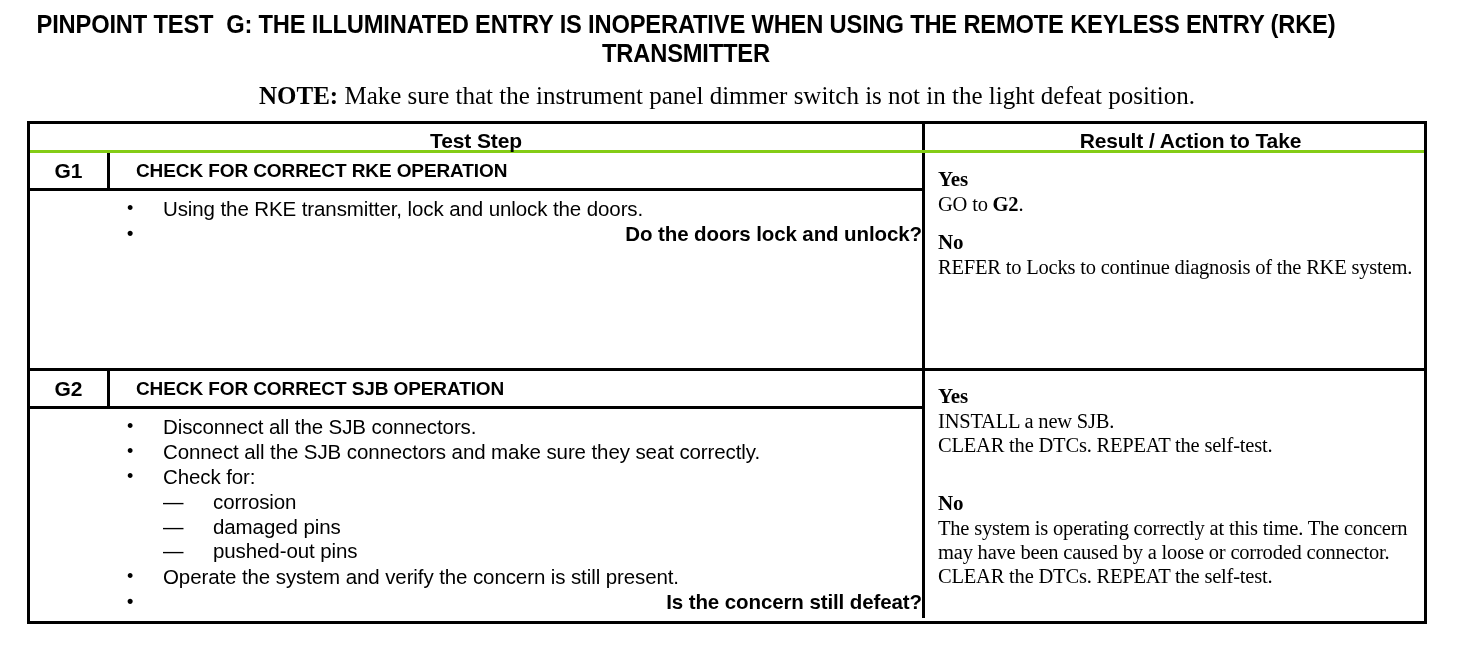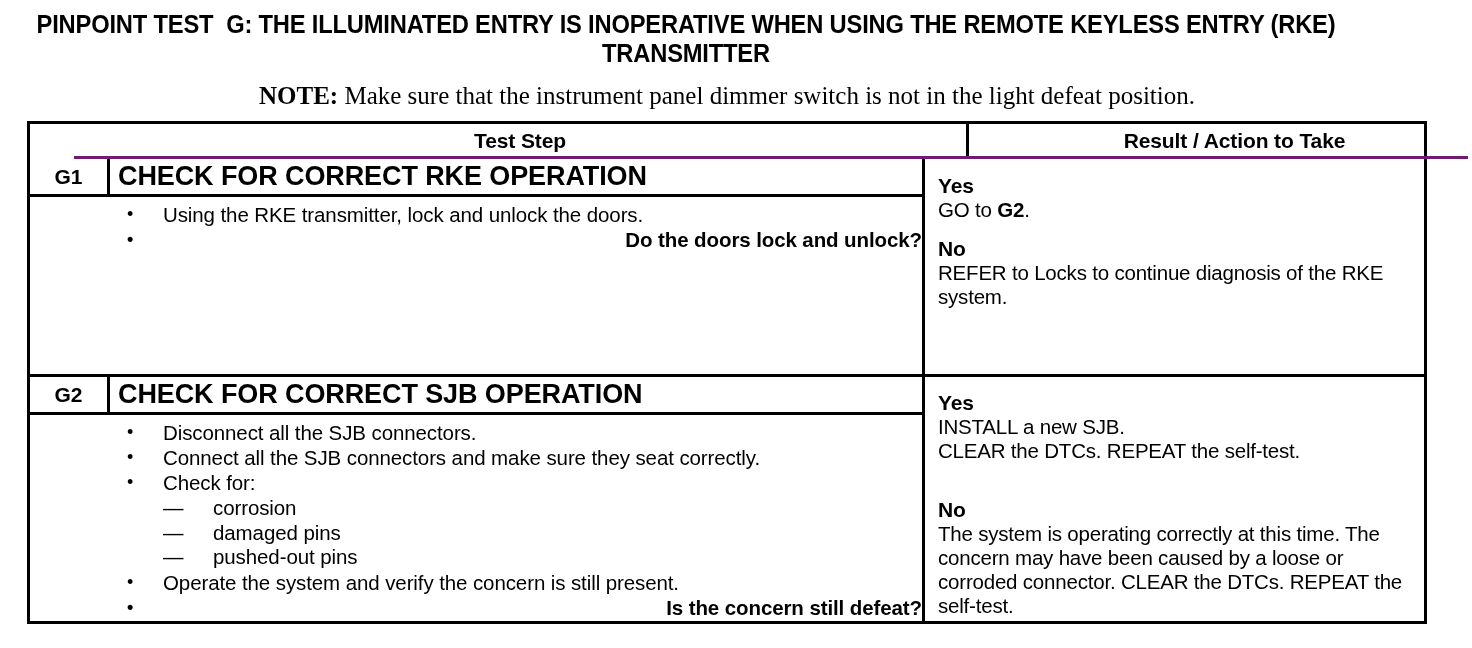--- a/index.html
+++ b/index.html
@@ -66,30 +66,30 @@
   
   .left-col {
     width: 895px;
     flex: 0 0 895px;
     box-sizing: border-box;
     border-right: 3px solid #000;
   }
   .right-col {
     flex: 1 1 auto;
     box-sizing: border-box;
+    font-family: Liberation Serif, serif;
   }
 
   
   .header-band {
     display: flex;
     width: 100%;
-    height: 35px;
-    box-sizing: border-box;
-    border-bottom: 3px solid #701a75;
-    margin-left: 44px;
+    height: 29px;
+    box-sizing: border-box;
+    border-bottom: 3px solid #84cc16;
   }
   .hdr-cell {
     font-weight: bold;
     font-size: 21px;
     line-height: 33px;
     text-align: center;
     box-sizing: border-box;
     letter-spacing: -0.1px;
   }
   .hdr-left {
@@ -129,23 +129,23 @@
     font-weight: bold;
     font-size: 21px;
     line-height: 35px;
     text-align: center;
     letter-spacing: -0.1px;
   }
   .step-title {
     flex: 1 1 auto;
     box-sizing: border-box;
     font-weight: bold;
-    font-size: 27px;
+    font-size: 19px;
     line-height: 35px;
-    padding-left: 8px;
+    padding-left: 26px;
     letter-spacing: -0.1px;
   }
 
   
   .step-body {
     box-sizing: border-box;
     padding: 6px 0 0 0;
   }
   ul.bullets {
     list-style: none;

